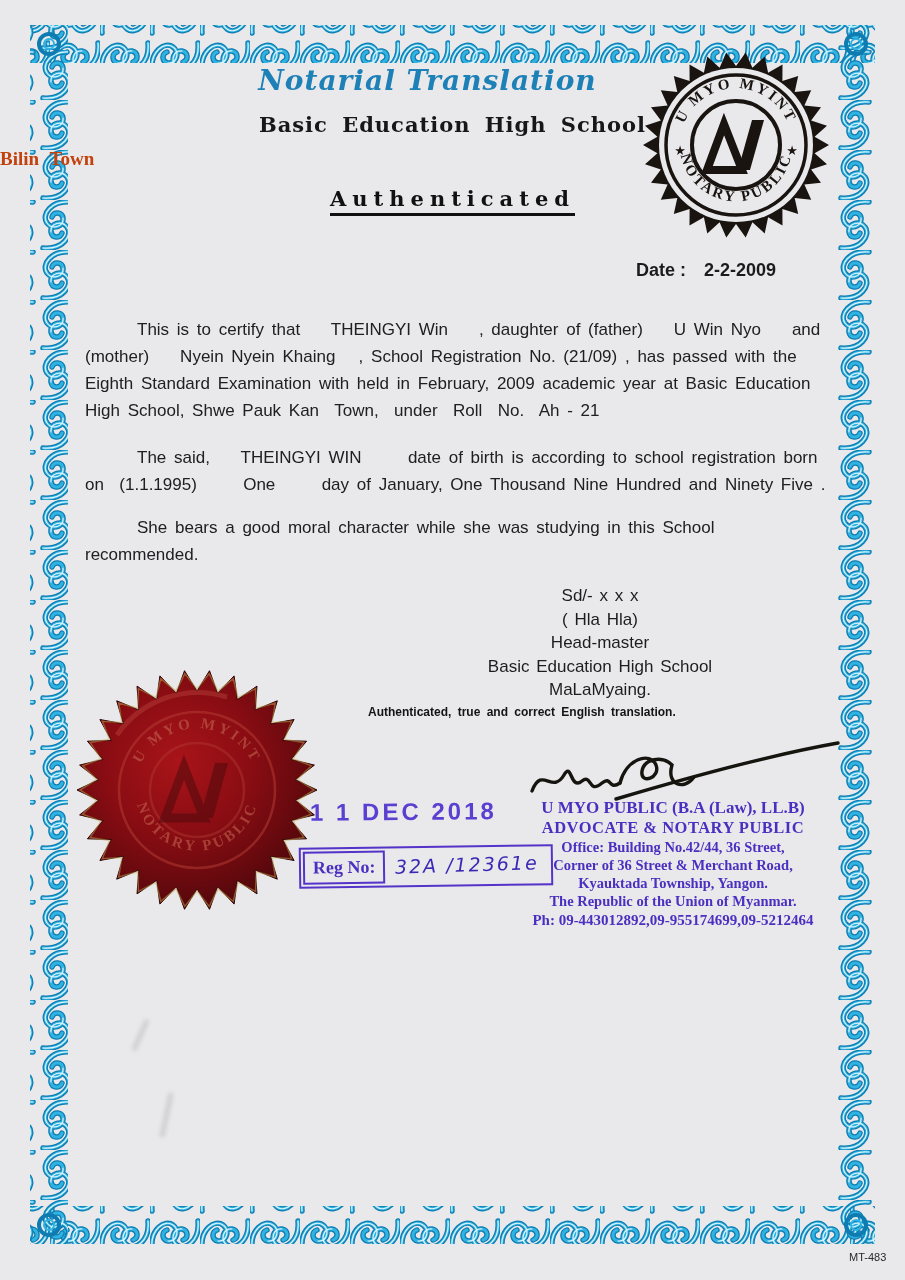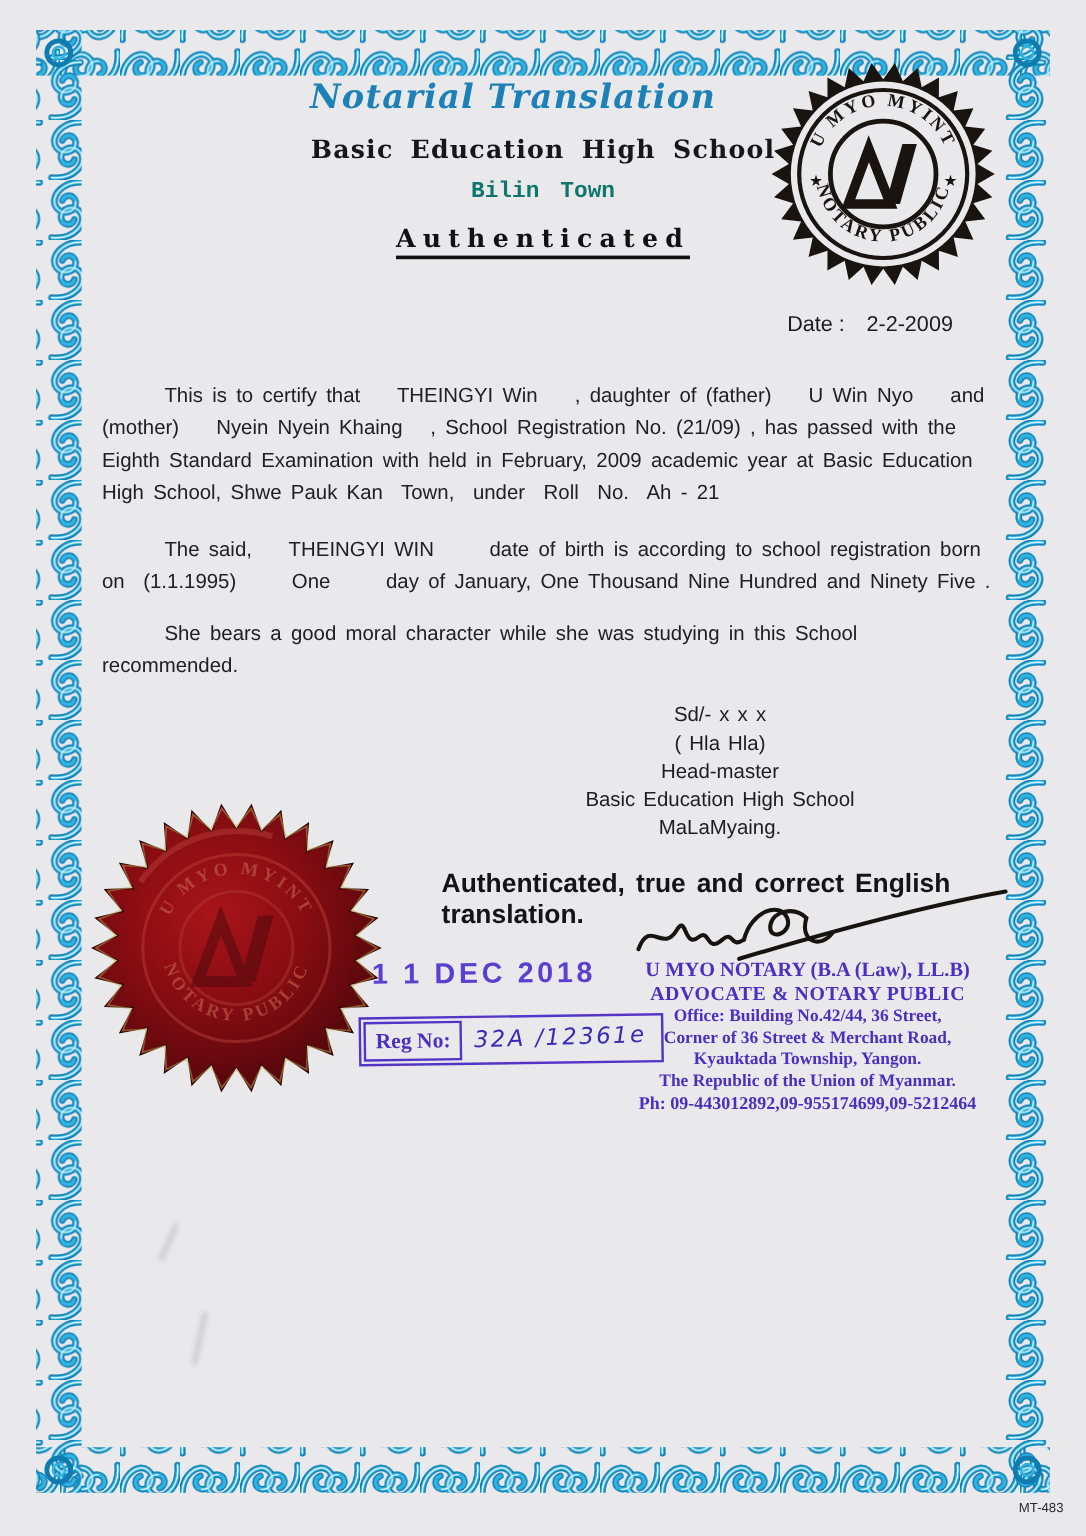--- a/index.html
+++ b/index.html
@@ -22,63 +22,63 @@
     font-style:italic;font-weight:600;
     font-size:28px;color:#1d80b6;letter-spacing:1px;
   }
   .school-name{
     left:0;right:0;top:112px;text-align:center;
     font-family:"DejaVu Serif", serif;
     font-weight:bold;font-size:21px;color:#17171a;
     letter-spacing:1px;word-spacing:6px;
   }
   .town{
-    left:0;right:0;top:148px;text-align:center;
-    font-family:Liberation Mono, monospace;
-    font-weight:bold;font-size:19px;color:#0f766e;
+    left:0;right:0;top:148px;
+    font-family:Liberation Serif, serif;
+    font-weight:bold;font-size:19px;color:#c2410c;
     word-spacing:6px;
   }
   .doc-title-wrap{left:0;right:0;top:186px;text-align:center;}
   .doc-title{
     display:inline-block;
     font-family:"DejaVu Serif", serif;
     font-weight:bold;font-size:21px;color:#111;
     letter-spacing:6px;
     border-bottom:3px solid #111;padding-bottom:2px;
   }
 
   
   .photo-note{
     left:85px;top:232px;width:330px;
     font-size:17px;line-height:23px;color:#222;
     word-spacing:3px;
   }
   .date-line{
-    left:656px;top:260px;font-size:18px;font-weight:400;color:#1b1b1e;
+    left:636px;top:260px;font-size:18px;font-weight:700;color:#1b1b1e;
   }
   .date-line .val{margin-left:18px;}
 
   
   .para{
     left:85px;width:748px;
     font-size:17px;line-height:27px;color:#202024;
     word-spacing:3px;white-space:pre-wrap;
   }
   .p1{top:316px;text-indent:52px;}
   .p2{top:444px;text-indent:52px;}
   .p3{top:514px;text-indent:52px;}
 
   
   .sig-block{
     left:440px;top:584px;width:320px;text-align:center;
     font-size:17px;line-height:23.5px;color:#1d1d20;word-spacing:2px;
   }
   .auth-line{
     left:368px;top:705px;width:470px;
-    font-size:22px;font-weight:bold;color:#141416;word-spacing:3px;margin-top:18px;
+    font-size:12px;font-weight:bold;color:#141416;word-spacing:3px;
   }
 
   
   .notary-block{
     left:498px;top:798px;width:350px;text-align:center;
     font-family:"Liberation Serif", serif;
     font-weight:bold;color:#4b2fc0;
   }
   .notary-name{font-size:17px;line-height:20px;}
   .notary-title{font-size:16.5px;line-height:20px;letter-spacing:.5px;}
@@ -258,21 +258,21 @@
   </svg>
 
   <div class="abs date-stamp">1 1 DEC 2018</div>
 
   <div class="abs reg-box">
     <span class="reg-label">Reg No:</span>
     <span class="reg-value">32A /12361e</span>
   </div>
 
   <div class="abs notary-block">
-    <div class="notary-name">U MYO NOTARY (B.A (Law), LL.B)</div>
+    <div class="notary-name">U MYO PUBLIC (B.A (Law), LL.B)</div>
     <div class="notary-title">ADVOCATE &amp; NOTARY PUBLIC</div>
     <div class="notary-addr">Office: Building No.42/44, 36  Street,</div>
     <div class="notary-addr">Corner of 36  Street &amp; Merchant Road,</div>
     <div class="notary-addr">Kyauktada Township, Yangon.</div>
     <div class="notary-addr">The Republic of the Union of Myanmar.</div>
     <div class="notary-phone">Ph: 09-443012892,09-955174699,09-5212464</div>
   </div>
 
   <div class="abs smudge" style="left:138px;top:1018px;width:5px;height:34px;transform:rotate(24deg);"></div>
   <div class="abs smudge" style="left:164px;top:1092px;width:5px;height:46px;transform:rotate(12deg);"></div>

